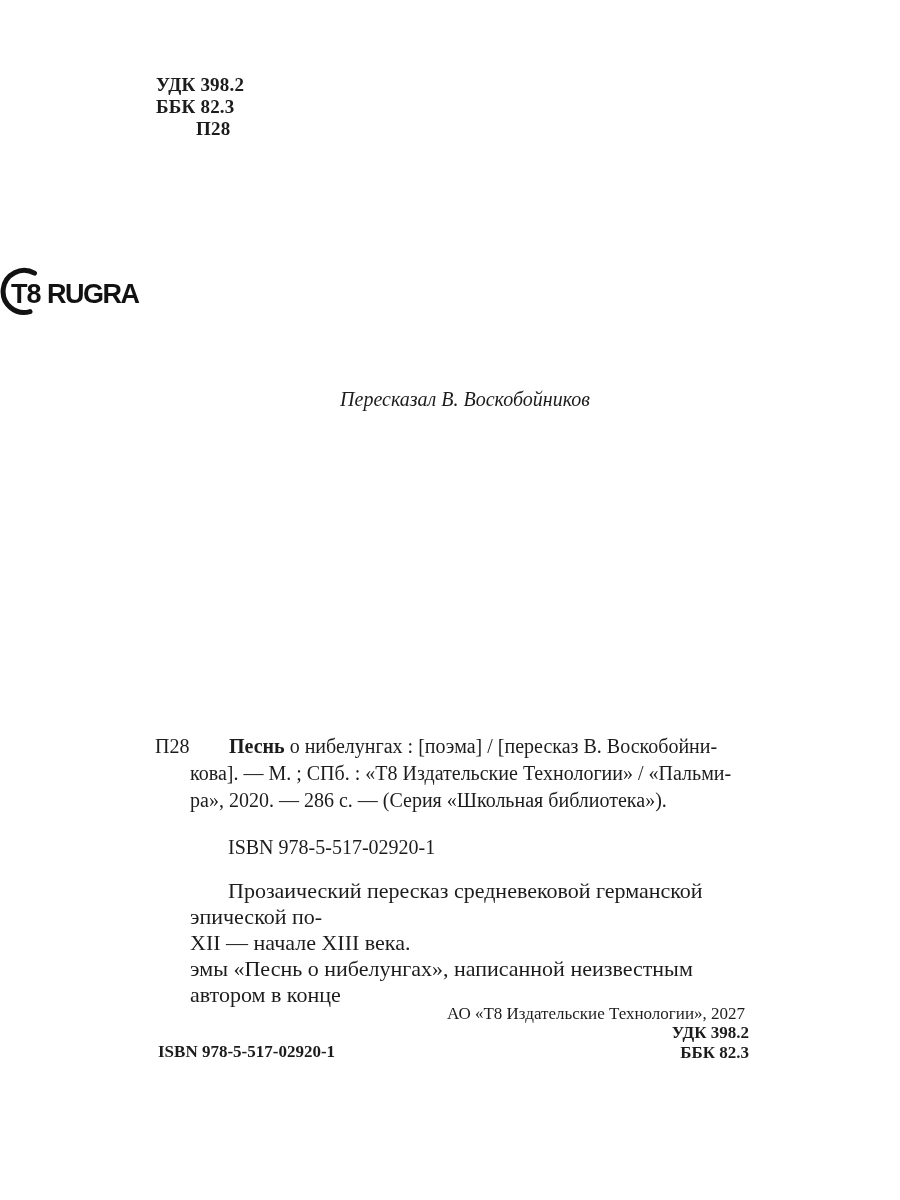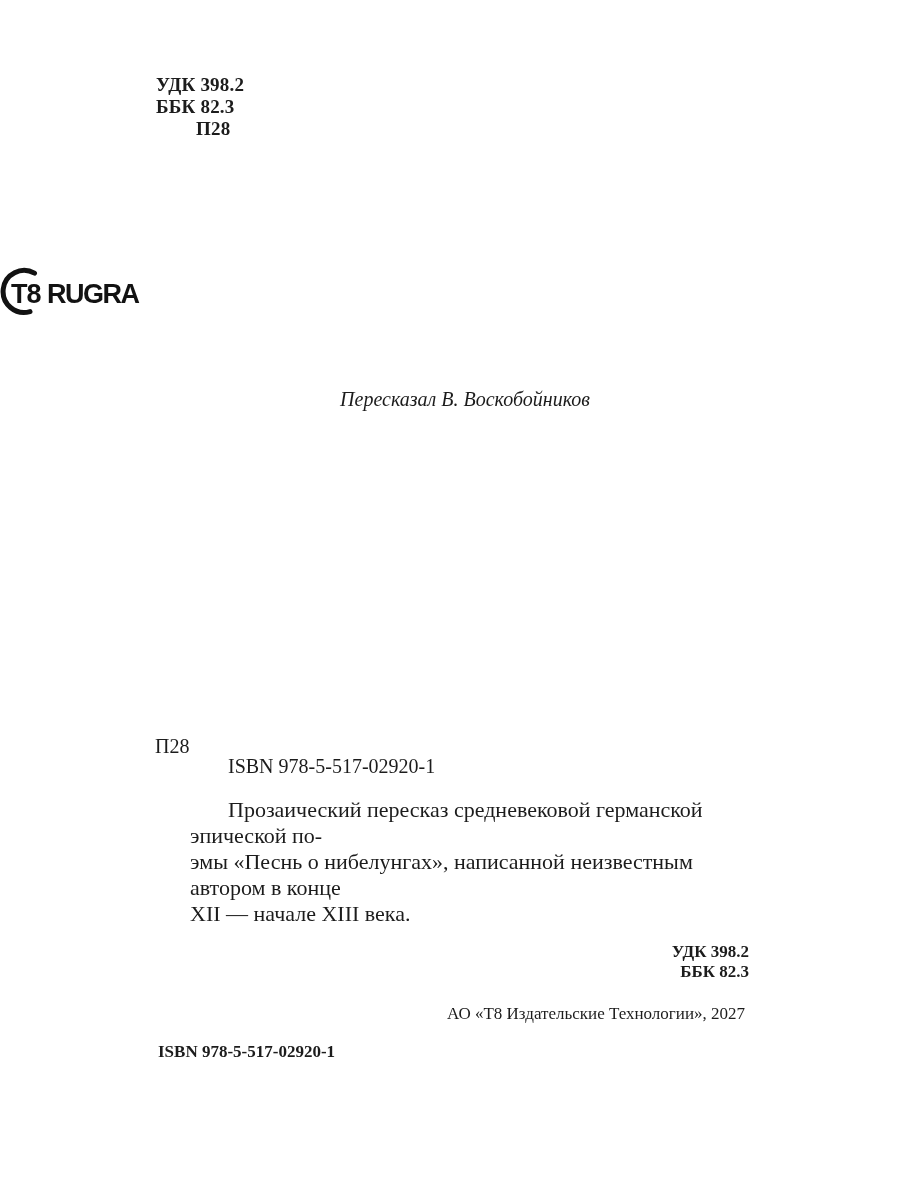--- a/index.html
+++ b/index.html
@@ -132,27 +132,32 @@
       <text x="11" y="39.5" font-family="Liberation Sans, DejaVu Sans, sans-serif" font-size="27" font-weight="bold" letter-spacing="-1" fill="#121212">T8</text>
       <text x="47" y="39.5" font-family="Liberation Sans, DejaVu Sans, sans-serif" font-size="27" font-weight="bold" letter-spacing="-1.5" fill="#121212">RUGRAM</text>
     </svg>
   </div>
 
   <div class="reteller">Пересказал В. Воскобойников</div>
 
   <div class="card">
     <div class="card-code">П28</div>
 
+    <div class="card-record">
+      <div class="first-line"><span class="bold">Песнь</span><span> о нибелунгах : [поэма] / [пересказ В. Воскобойни-</span></div>
+      <div>кова]. — М. ; СПб. : «Т8 Издательские Технологии» / «Пальми-</div>
+      <div>ра», 2020. — 286 с. — (Серия «Школьная библиотека»).</div>
+    </div>
 
     <div class="card-isbn">ISBN 978-5-517-02920-1</div>
 
     <div class="annotation">
       <div class="first-line">Прозаический пересказ средневековой германской эпической по-</div>
+      <div>XII — начале XIII века.</div>
       <div>эмы «Песнь о нибелунгах», написанной неизвестным автором в конце</div>
-      <div>XII — начале XIII века.</div>
     </div>
 
     <div class="card-codes-right">
       <div>УДК 398.2</div>
       <div>ББК 82.3</div>
     </div>
   </div>
 
   <div class="footer-isbn">ISBN 978-5-517-02920-1</div>
 

